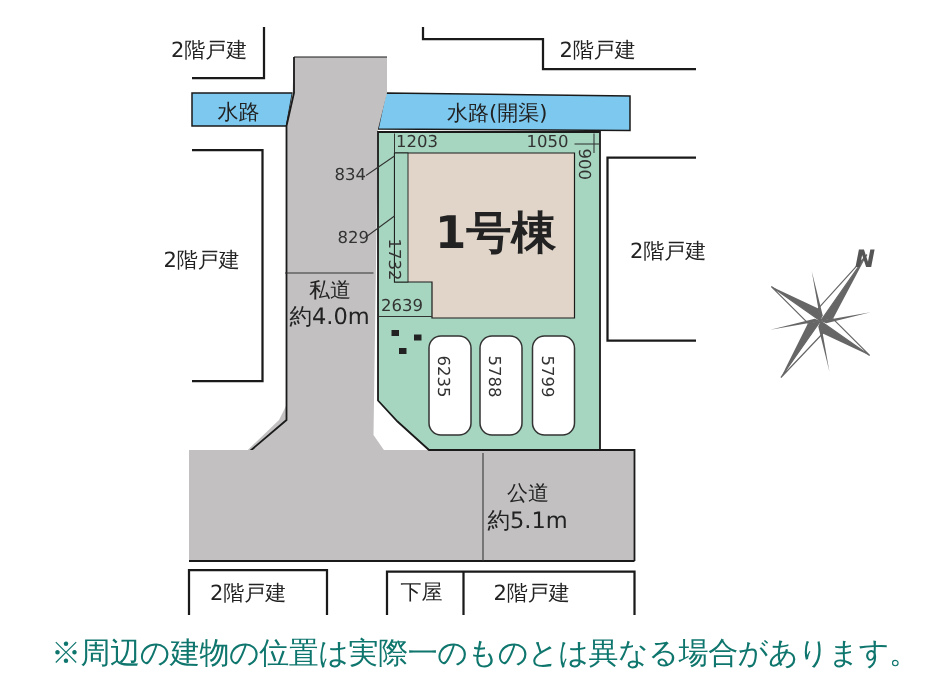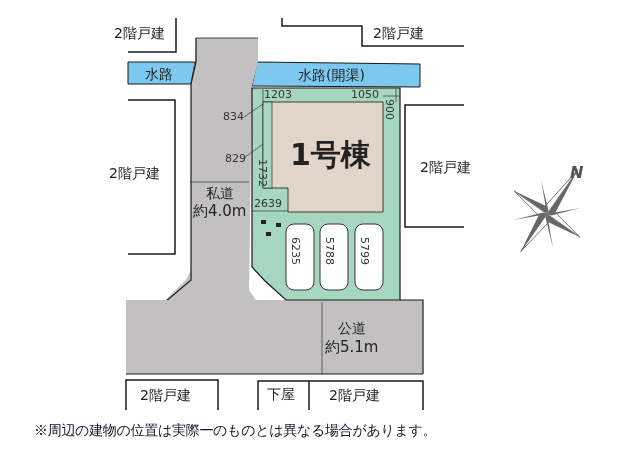--- a/index.html
+++ b/index.html
@@ -1,21 +1,21 @@
 <!DOCTYPE html>
 <html><head>
 <meta charset="utf-8">
 <style>
   html, body { margin:0; padding:0; background:#ffffff; }
   body { width:620px; height:465px; position:relative; overflow:hidden;
          font-family:"DejaVu Sans","Liberation Sans",sans-serif; }
   svg { position:absolute; left:0; top:0; }
   .lbl { font-family:"DejaVu Sans","Liberation Sans",sans-serif; fill:#222; }
   .dim { font-family:"DejaVu Sans","Liberation Sans",sans-serif; fill:#333; font-size:11px; }
-  .note { position:absolute; left:34px; top:422px; font-size:14px; color:#0f172a;
+  .note { position:absolute; left:34px; top:422px; font-size:20px; color:#0f766e;
           font-family:Liberation Sans, sans-serif; white-space:nowrap; letter-spacing:-0.3px; }
 </style>
 </head>
 <body>
 
 <svg width="620" height="465" viewBox="0 0 620 465">
 
   <g>
     <polyline points="128,52 176,52 176,18" fill="none" stroke="#1a1a1a" stroke-width="1.5"></polyline>
   </g>

